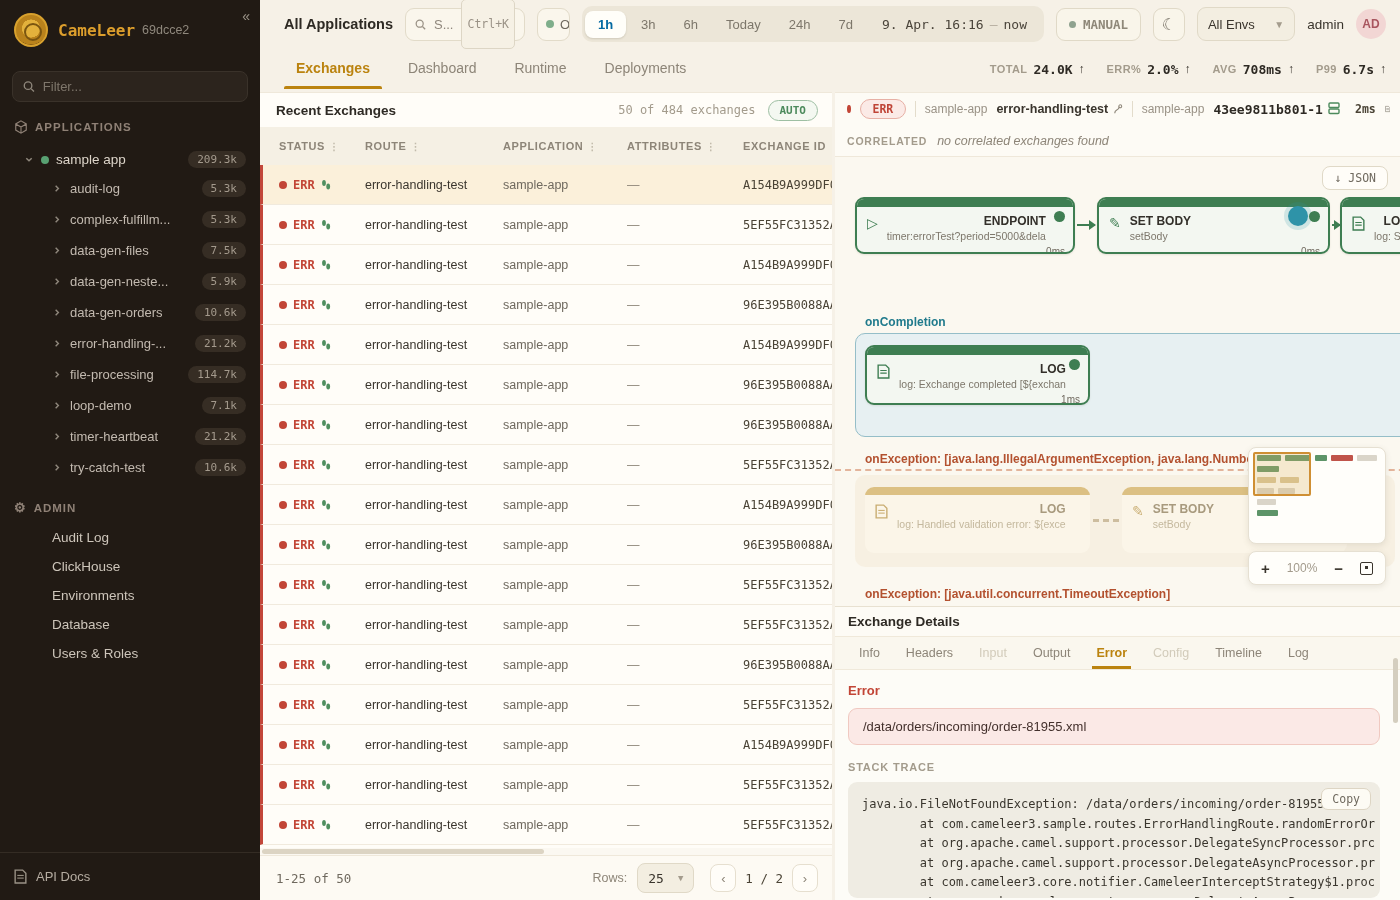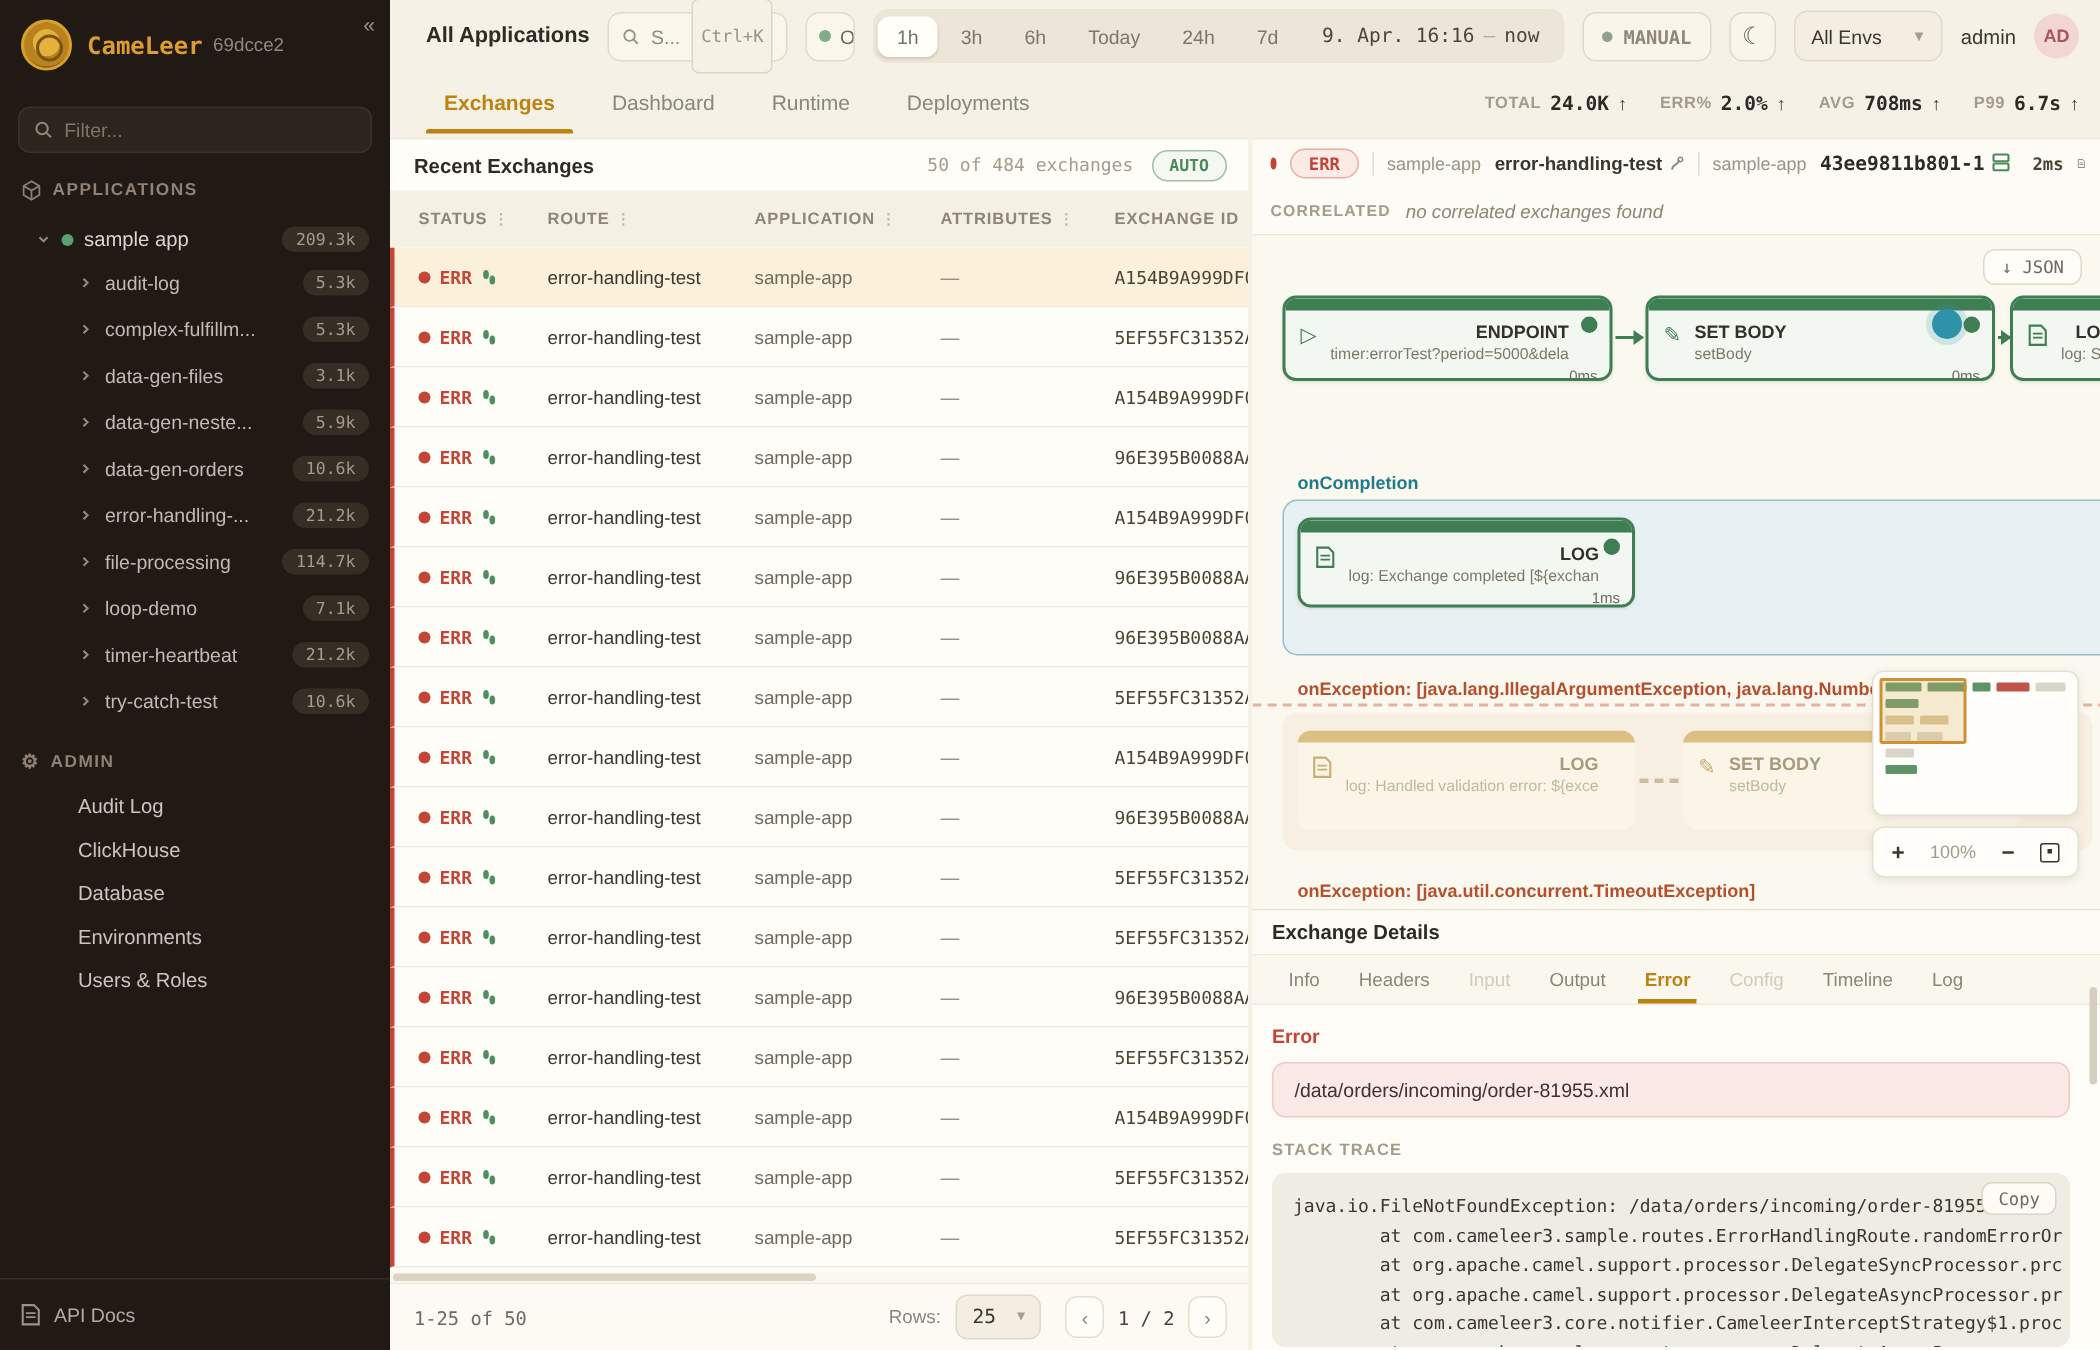--- a/index.html
+++ b/index.html
@@ -32,21 +32,21 @@
 
   
   .topbar { position:absolute; left:260px; top:0; width:1140px; height:48px; display:flex; align-items:center; padding:0 14px 0 24px; gap:12px; }
   .scope-title { font-weight:bold; font-size:14.5px; color:#2e2a24; white-space:nowrap; }
   .search-box { display:flex; align-items:center; gap:8px; border:1px solid #e2dbc9; background:#faf6ec; border-radius:9px; height:33px; padding:0 9px; width:120px; cursor:text; }
   .search-box .stext { color:#8f877c; font-size:13px; }
   .kbd { font-family:"DejaVu Sans Mono",monospace; font-size:11.5px; color:#9a9286; border:1px solid #ddd6c5; border-radius:5px; padding:17px 5px; background:#f6f1e5; }
   .online-pill { display:flex; align-items:center; gap:6px; border:1px solid #e2dbc9; background:#faf6ec; border-radius:9px; height:33px; padding:0 8px; width:34px; overflow:hidden; color:#6d675c; font-size:13px; cursor:pointer; }
   .seg-group { display:flex; align-items:center; background:#ece6d8; border-radius:10px; height:36px; padding:3px; gap:2px; }
   .seg-btn { font-size:13px; color:#7d776b; padding:6px 13px; border-radius:8px; cursor:pointer; white-space:nowrap; }
-  .seg-btn.active { background:#fffef9; color:#737373; font-weight:normal; box-shadow:0 1px 2px rgba(80,70,50,.18); }
+  .seg-btn.active { background:#fffef9; color:#0369a1; font-weight:bold; box-shadow:0 1px 2px rgba(80,70,50,.18); }
   .seg-date { font-family:"DejaVu Sans Mono",monospace; font-size:13px; color:#4a443a; padding:6px 14px; white-space:nowrap; cursor:pointer; }
   .seg-date .dash { color:#b3ab9d; padding:0 6px; }
   .manual-btn { display:flex; align-items:center; gap:7px; border:1px solid #e0d9c7; background:#f9f5ea; color:#8f8879; font-family:"DejaVu Sans Mono",monospace; font-size:12.5px; font-weight:bold; border-radius:9px; height:33px; padding:0 12px; cursor:pointer; white-space:nowrap; }
   .manual-dot { width:7px; height:7px; border-radius:50%; background:#8fa28f; }
   .icon-btn { border:1px solid #e0d9c7; background:#f9f5ea; border-radius:9px; width:34px; height:33px; display:flex; align-items:center; justify-content:center; color:#6d675c; font-size:16px; cursor:pointer; }
   .env-select { display:flex; align-items:center; justify-content:space-between; border:1px solid #e0d9c7; background:#f3eee1; border-radius:9px; height:34px; padding:0 10px; width:104px; font-size:13px; color:#3a352d; cursor:pointer; }
   .env-select .car { color:#a49c8d; font-size:10px; }
   .user-name { font-size:13.5px; color:#3a352d; margin-left:auto; white-space:nowrap; }
   .avatar { width:30px; height:30px; border-radius:50%; background:#f2d6d4; color:#a8555e; font-size:12px; font-weight:bold; display:flex; align-items:center; justify-content:center; cursor:pointer; flex:0 0 auto; }
 
@@ -203,21 +203,21 @@
           </svg>
           <span class="name">complex-fulfillm...</span>
           <span class="count-pill">5.3k</span>
         </div>
 
         <div class="route-item">
           <svg class="chev ic" width="9" height="9" viewBox="0 0 10 10">
             <path d="M3.5 2 L6.5 5 L3.5 8" fill="none" stroke="#8f877c" stroke-width="1.6"></path>
           </svg>
           <span class="name">data-gen-files</span>
-          <span class="count-pill">3.1k</span>
+          <span class="count-pill">7.5k</span>
         </div>
 
         <div class="route-item">
           <svg class="chev ic" width="9" height="9" viewBox="0 0 10 10">
             <path d="M3.5 2 L6.5 5 L3.5 8" fill="none" stroke="#8f877c" stroke-width="1.6"></path>
           </svg>
           <span class="name">data-gen-neste...</span>
           <span class="count-pill">5.9k</span>
         </div>
 
@@ -280,25 +280,25 @@
 
         <div class="admin-item">
           <span>Audit Log</span>
         </div>
 
         <div class="admin-item">
           <span>ClickHouse</span>
         </div>
 
         <div class="admin-item">
+          <span>Environments</span>
+        </div>
+
+        <div class="admin-item">
           <span>Database</span>
-        </div>
-
-        <div class="admin-item">
-          <span>Environments</span>
         </div>
 
 
         <div class="admin-item">
           <span>Users &amp; Roles</span>
         </div>
       </div>
   </div>
 
   <div class="sb-footer">

